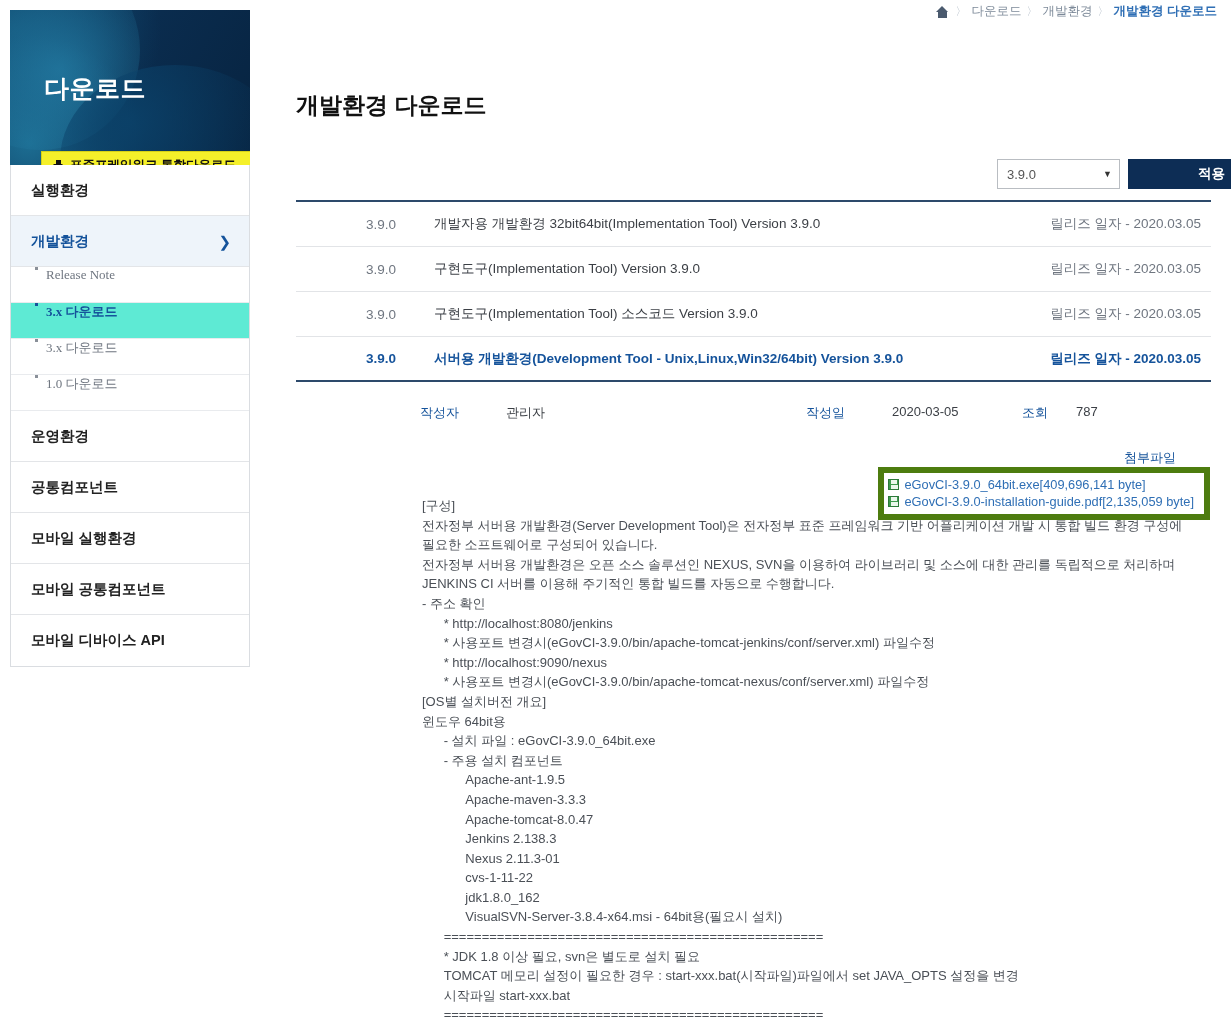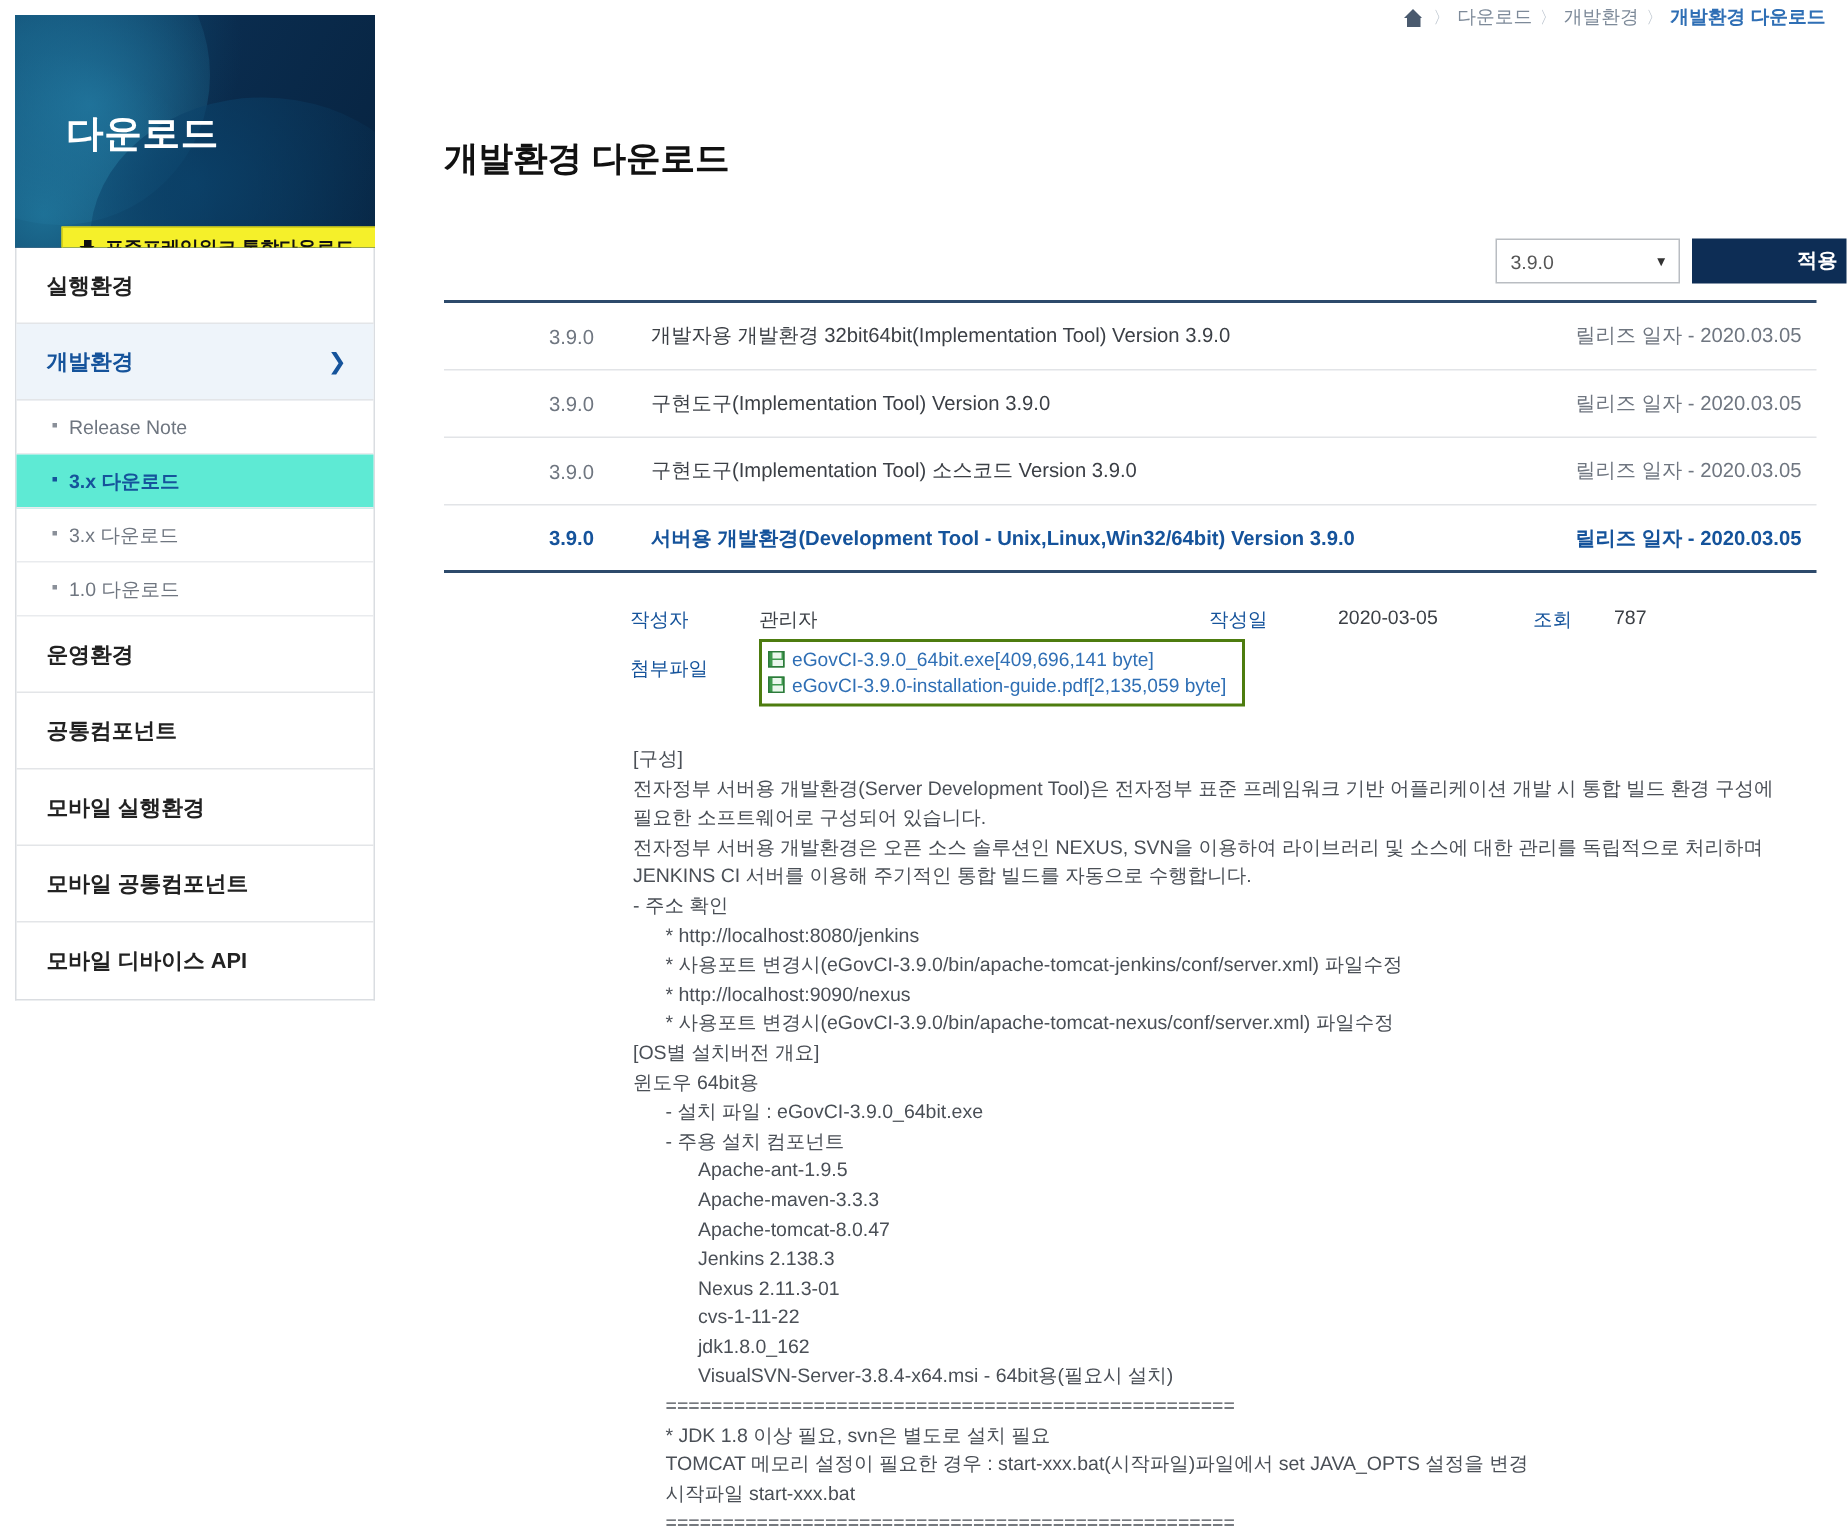--- a/index.html
+++ b/index.html
@@ -120,25 +120,26 @@
     font-size: 14.5px; font-weight: bold; color: #222;
     cursor: pointer;
   }
   .sb-item:last-child { border-bottom: none; }
   .sb-item.active { background: #eef4fa; color: #15539b; }
   .sb-item .chev {
     color: #15539b; font-size: 15px; font-weight: bold; line-height: 1;
   }
   .sb-sub {
     height: 36px;
-    display: flex; align-items: center;
+    display: flex; align-items: flex-start;
     padding-left: 24px;
     border-bottom: 1px solid #e9ebee;
     font-size: 13px; color: #6f7680; font-weight: normal;
     cursor: pointer;
+    font-family: Liberation Serif, serif;
   }
   .sb-sub .bullet {
     display:inline-block; width:3px;height:3px;background:#8a9099;
     margin-right: 8px; margin-bottom: 2px;
   }
   .sb-sub.active { background:#5eead4; color:#15539b; font-weight:bold; }
   .sb-sub.active .bullet { background:#15539b; }
 
   
   #main { position:absolute; left:296px; top:0; width: 935px; }
@@ -197,24 +198,24 @@
   #meta { position:absolute; left: 124px; top: 404px; width: 790px; }
   .meta-line { display:flex; align-items:flex-start; font-size: 13px; }
   .meta-line .lbl { color:#15539b; width: 86px; flex:none; }
   .meta-line .val { color:#3b3f45; }
   .meta-line .val.writer { width: 300px; }
   .meta-line .lbl2 { color:#15539b; width: 86px; text-align:left; flex:none;}
   .meta-line .val2 { color:#3b3f45; width: 130px; }
   .meta-line .lbl3 { color:#15539b; width: 54px; flex:none;}
   .meta-line .val3 { color:#3b3f45; }
 
-  #attach-row { display:flex; align-items:flex-start; margin-top: 4px; }
+  #attach-row { display:flex; align-items:flex-end; margin-top: 16px; flex-direction: column; }
   #attach-row .lbl { color:#15539b; width: 86px; flex:none; font-size:13px; padding-top: 11px; }
   #attach-box {
-    border: 2px solid #4d7c0f;
+    border: 6px solid #4d7c0f;
     padding: 3px 10px 4px 4px;
   }
   .file-line {
     display:flex; align-items:center; gap: 5px;
     font-size: 12.8px; color:#2f6fb5;
     line-height: 17px;
     cursor:pointer;
   }
   .floppy {
     position:relative; display:inline-block;

